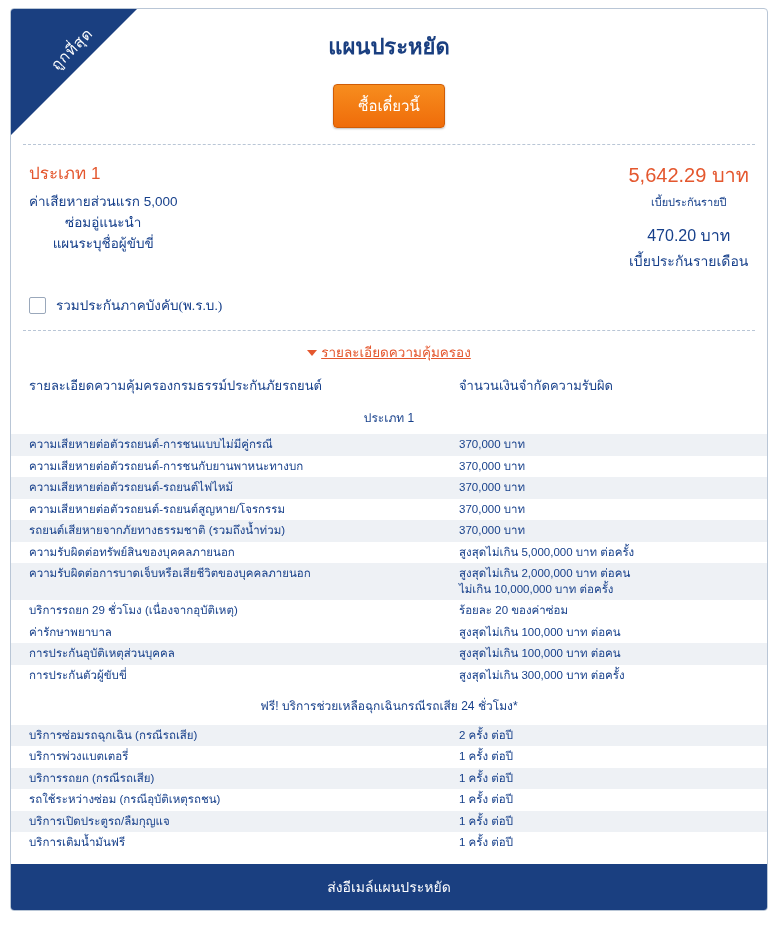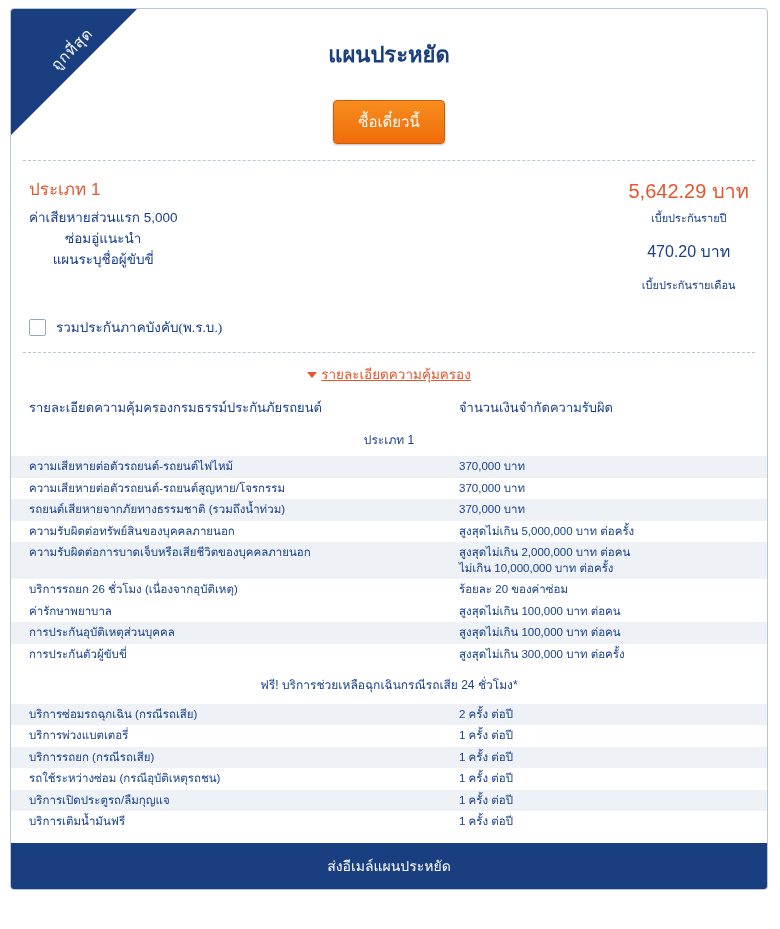--- a/index.html
+++ b/index.html
@@ -52,21 +52,21 @@
     color: #ffffff;
     font-size: 15px;
     text-align: center;
     letter-spacing: 1px;
   }
   .header {
     text-align: center;
     padding: 20px 0 8px 0;
   }
   .header h1 {
-    margin: 8px;
+    margin: 0;
     font-size: 22px;
     color: #1a3f80;
     font-weight: bold;
   }
   .buy-wrap {
     text-align: center;
     padding: 12px 0 16px 0;
   }
   .buy-btn {
     display: inline-block;
@@ -111,22 +111,22 @@
     font-size: 11px;
     margin-top: 2px;
   }
   .price-month {
     color: #17408b;
     font-size: 16px;
     margin-top: 12px;
   }
   .price-month-label {
     color: #17408b;
-    font-size: 11px;
-    margin-top: 12px;
+    font-size: 14px;
+    margin-top: 2px;
   }
   .checkbox-row {
     display: flex;
     align-items: center;
     padding: 12px 18px 14px 18px;
     gap: 10px;
     font-family: Liberation Serif, serif;
   }
   .cb {
     width: 15px;
@@ -258,20 +258,28 @@
         <th>รายละเอียดความคุ้มครองกรมธรรม์ประกันภัยรถยนต์</th>
         <th class="right-col">จำนวนเงินจำกัดความรับผิด</th>
       </tr>
     </thead>
     <tbody>
       <tr class="sub-head">
         <td colspan="2">ประเภท 1</td>
       </tr>
 
       <tr class="striped">
+        <td>ความเสียหายต่อตัวรถยนต์-การชนแบบไม่มีคู่กรณี</td>
+        <td class="right-col">370,000  บาท</td>
+      </tr>
+      <tr>
+        <td>ความเสียหายต่อตัวรถยนต์-การชนกับยานพาหนะทางบก</td>
+        <td class="right-col">370,000  บาท</td>
+      </tr>
+      <tr class="striped">
         <td>ความเสียหายต่อตัวรถยนต์-รถยนต์ไฟไหม้</td>
         <td class="right-col">370,000  บาท</td>
       </tr>
       <tr>
         <td>ความเสียหายต่อตัวรถยนต์-รถยนต์สูญหาย/โจรกรรม</td>
         <td class="right-col">370,000  บาท</td>
       </tr>
       <tr class="striped">
         <td>รถยนต์เสียหายจากภัยทางธรรมชาติ (รวมถึงน้ำท่วม)</td>
         <td class="right-col">370,000  บาท</td>
@@ -279,21 +287,21 @@
       <tr>
         <td>ความรับผิดต่อทรัพย์สินของบุคคลภายนอก</td>
         <td class="right-col">สูงสุดไม่เกิน 5,000,000 บาท ต่อครั้ง</td>
       </tr>
       <tr class="striped">
         <td>ความรับผิดต่อการบาดเจ็บหรือเสียชีวิตของบุคคลภายนอก</td>
         <td class="right-col" style="white-space:pre-line">สูงสุดไม่เกิน 2,000,000 บาท ต่อคน
 ไม่เกิน 10,000,000 บาท ต่อครั้ง</td>
       </tr>
       <tr>
-        <td>บริการรถยก 26 ชั่วโมง (เนื่องจากอุบัติเหตุ)</td>
+        <td>บริการรถยก 29 ชั่วโมง (เนื่องจากอุบัติเหตุ)</td>
         <td class="right-col">ร้อยละ 20 ของค่าซ่อม</td>
       </tr>
       <tr>
         <td>ค่ารักษาพยาบาล</td>
         <td class="right-col">สูงสุดไม่เกิน 100,000 บาท ต่อคน</td>
       </tr>
       <tr class="striped">
         <td>การประกันอุบัติเหตุส่วนบุคคล</td>
         <td class="right-col">สูงสุดไม่เกิน 100,000 บาท ต่อคน</td>
       </tr>

